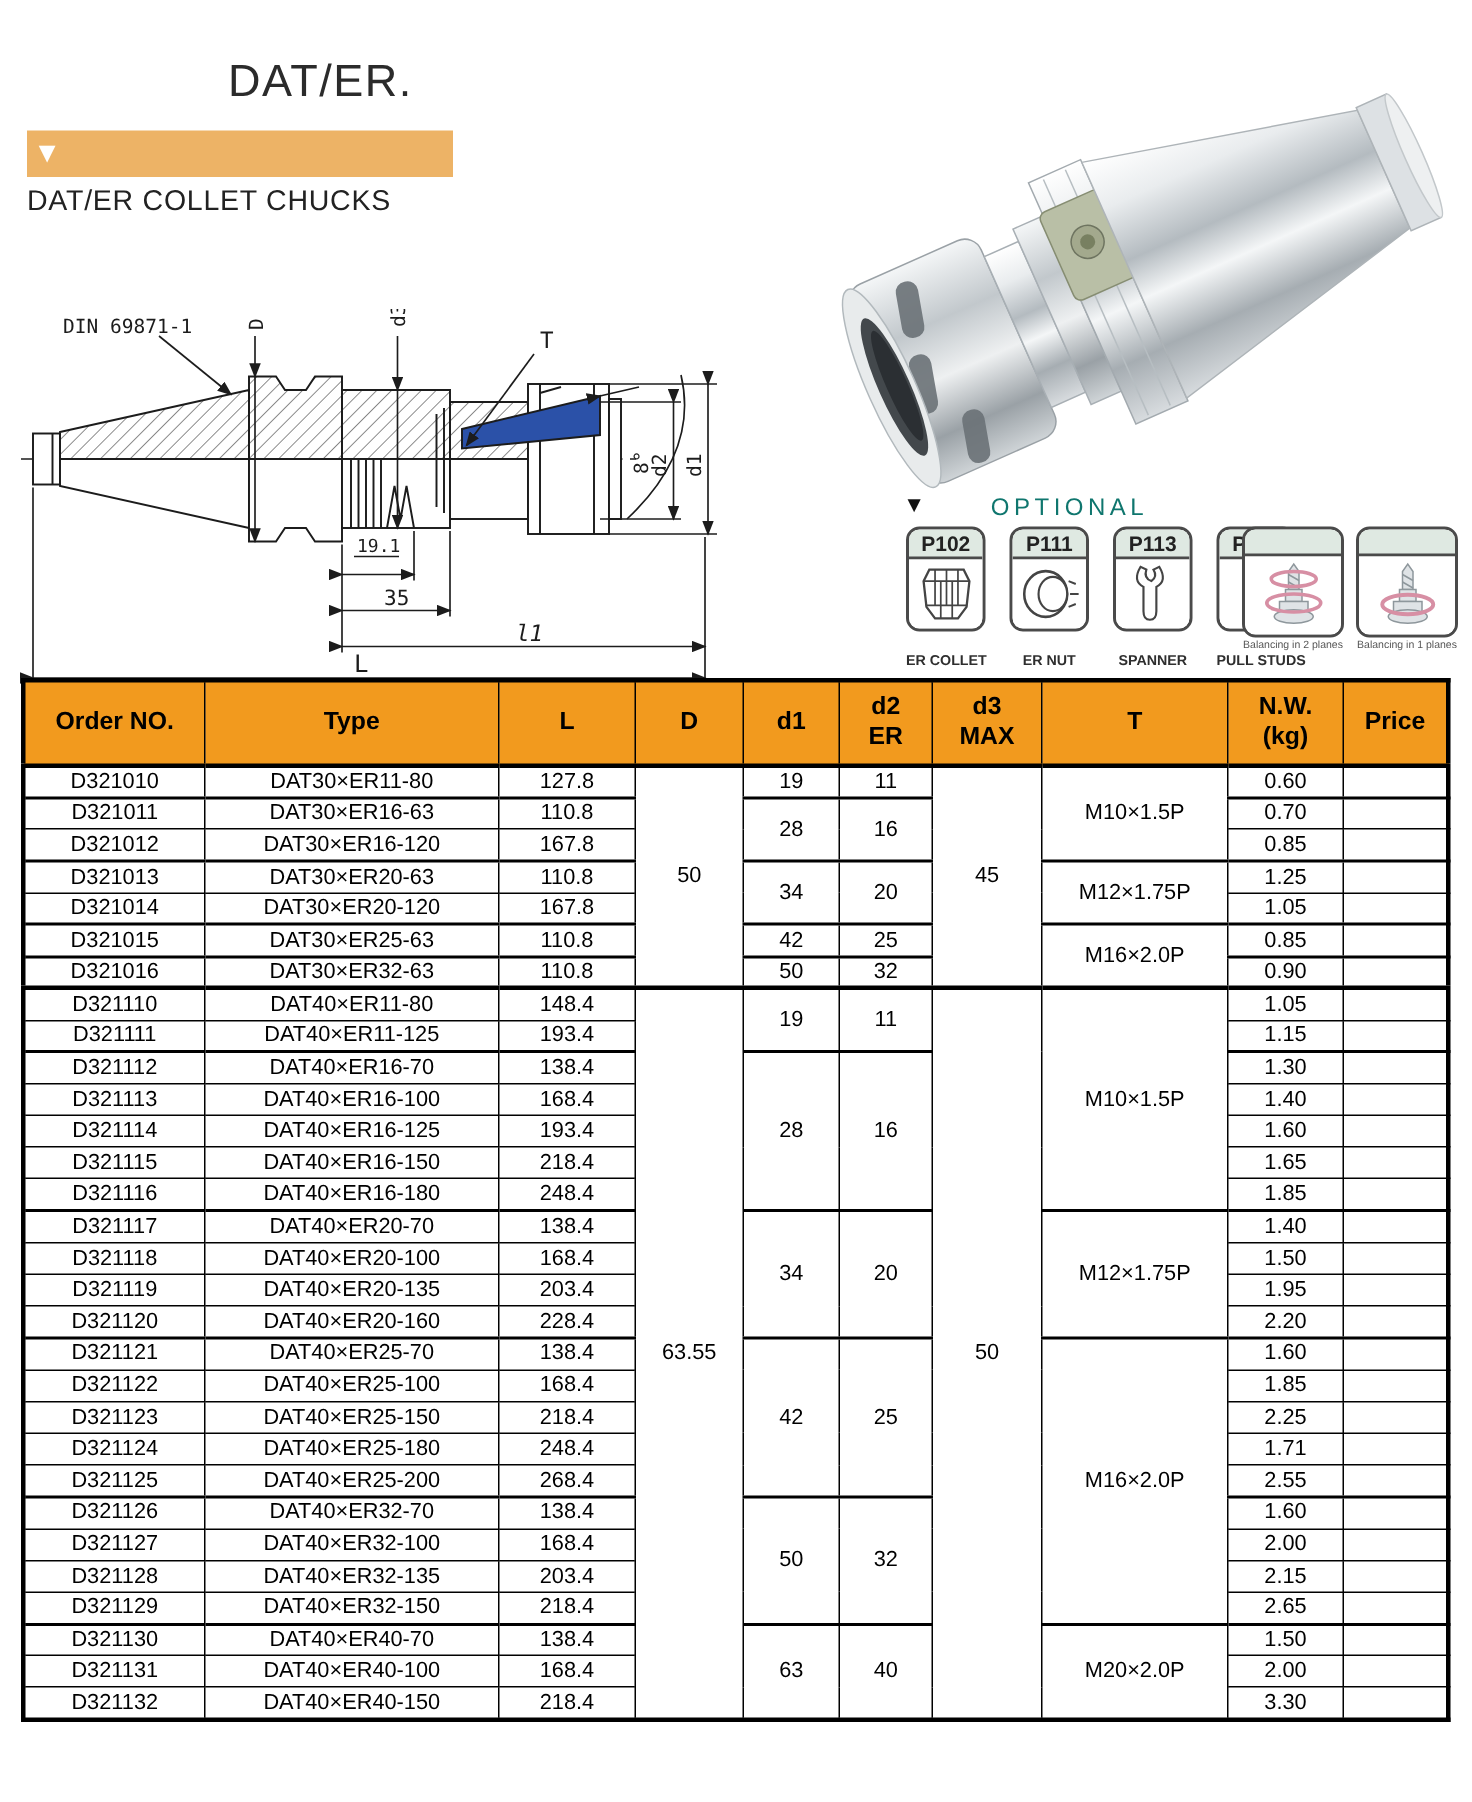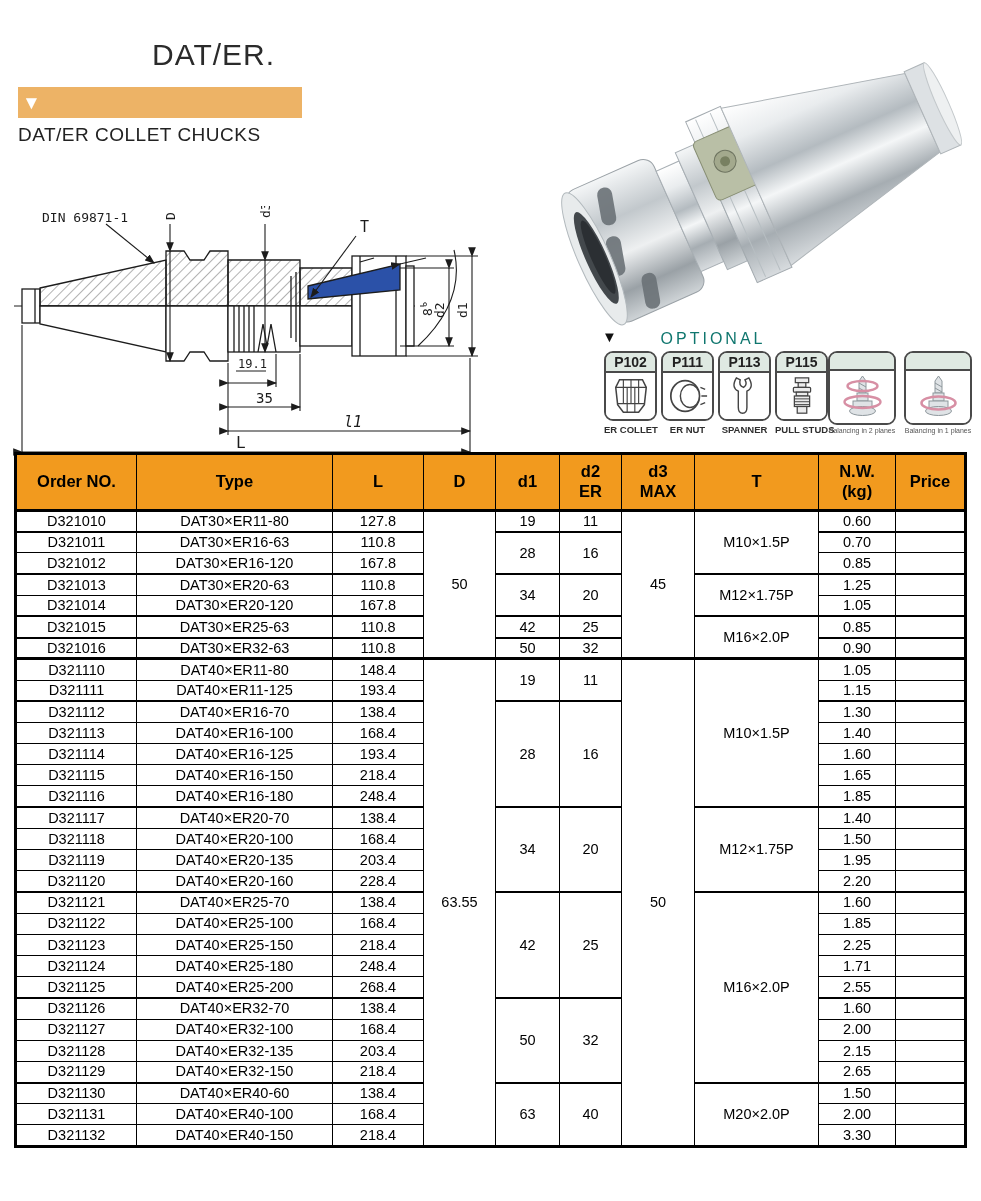--- a/index.html
+++ b/index.html
@@ -23,31 +23,31 @@
   
   #drawing{left:8px;top:206px;}
   #photo{left:548px;top:36px;}
   svg text{font-family:"DejaVu Sans Mono",monospace;fill:#1c1c1c;}
 
   
   #optional{left:596px;top:330px;width:384px;height:112px;}
   #opt-marker{left:6px;top:-2px;font-size:15px;color:#111;}
   #opt-title{left:10px;top:0;width:214px;text-align:center;font-size:16px;
     letter-spacing:3px;color:#0f766e;}
-  #opt-row{left:8px;top:21px;display:flex;gap:4px;}
+  #opt-row{left:8px;top:21px;display:flex;gap:16px;}
   #bal-row{left:232px;top:21px;display:flex;gap:8px;}
   .pbox-wrap{width:53px;text-align:center;}
   .pbox-wrap.bal{width:68px;}
   .pbox{border:2px solid #4a4a4a;border-radius:9px;overflow:hidden;background:#fff;}
   .pbox-head{height:20px;background:var(--boxhead);border-bottom:2px solid #4a4a4a;
     font-size:14px;font-weight:bold;color:#222;line-height:19px;text-align:center;}
   .pbox-head.empty{height:18px;}
   .pbox-body{height:46px;display:flex;align-items:center;justify-content:center;background:#fff;}
   .pbox-body.bal{height:52px;}
-  .pbox-label{font-size:9.5px;font-weight:bold;color:#2e2e2e;margin-top:3px;white-space:nowrap;}
+  .pbox-label{font-size:9.5px;font-weight:bold;color:#2e2e2e;margin-top:14px;white-space:nowrap;}
   .pbox-caption{font-size:7px;color:#555;margin-top:2px;white-space:nowrap;}
 
   
   #spec-table{position:absolute;left:14px;top:452px;width:950px;
     border-collapse:collapse;table-layout:fixed;border:3px solid #000;}
   #spec-table th{background:var(--accent);border:1.6px solid #000;font-weight:bold;
     font-size:16.5px;line-height:1.2;height:57px;color:#000;border-bottom-width:2.5px;}
   #spec-table td{border:1.4px solid #000;text-align:center;vertical-align:middle;
     font-size:14.5px;height:21.2px;padding:0;line-height:1;color:#000;background:#fff;}
   #spec-table td.b2{border-top-width:2.2px;}
@@ -548,21 +548,21 @@
         </tr>
         <tr>
           <td>D321129</td>
           <td>DAT40×ER32-150</td>
           <td>218.4</td>
           <td>2.65</td>
           <td></td>
         </tr>
         <tr>
           <td class="b2">D321130</td>
-          <td class="b2">DAT40×ER40-60</td>
+          <td class="b2">DAT40×ER40-70</td>
           <td class="b2">138.4</td>
           <td rowspan="3" class="b2">63</td>
           <td rowspan="3" class="b2">40</td>
           <td rowspan="3" class="b2">M20×2.0P</td>
           <td class="b2">1.50</td>
           <td class="b2"></td>
         </tr>
         <tr>
           <td>D321131</td>
           <td>DAT40×ER40-100</td>

